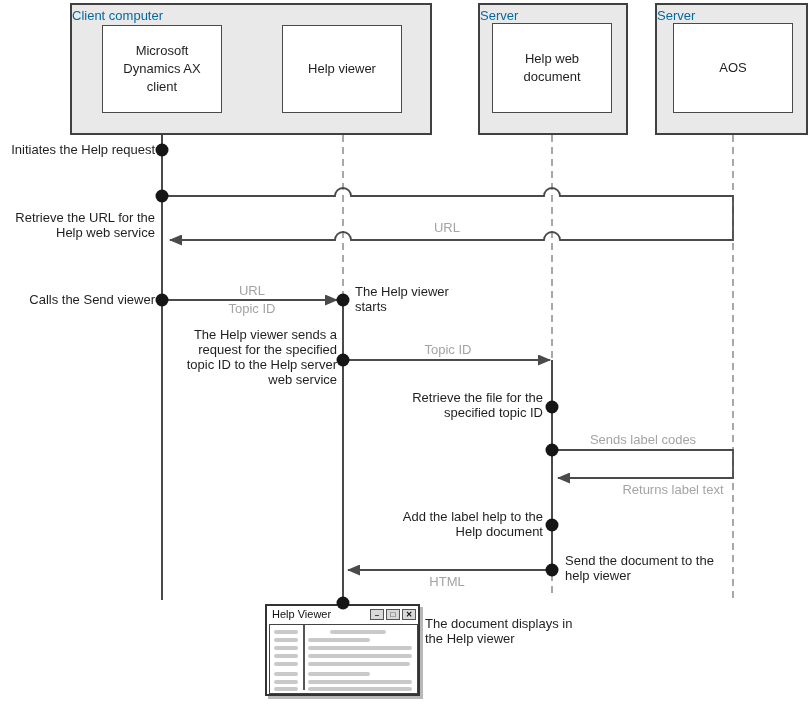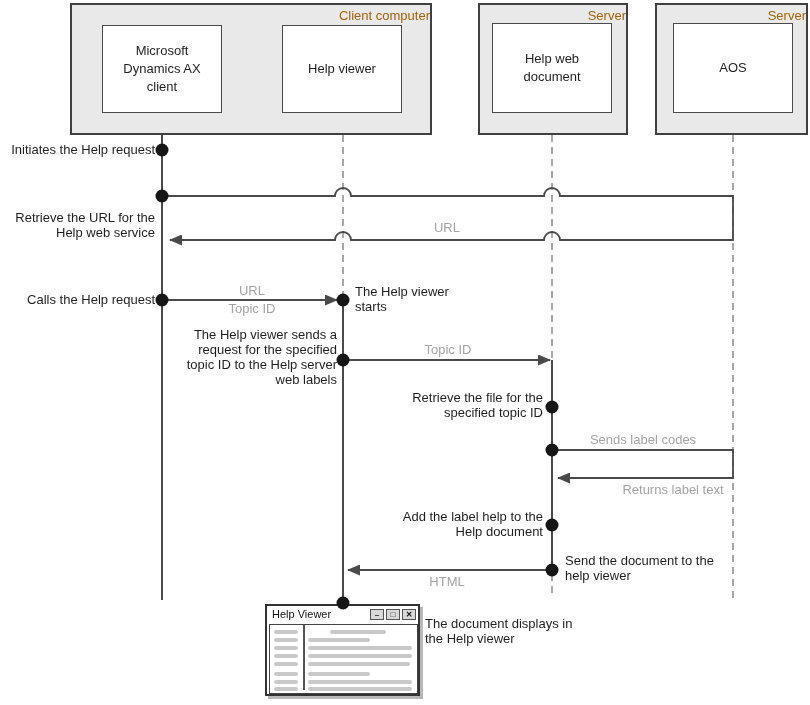--- a/index.html
+++ b/index.html
@@ -6,22 +6,22 @@
   #stage{
     position:relative;width:810px;height:705px;
     font-family:"Liberation Sans", sans-serif;
     color:#1f1f1f;background:#ffffff;overflow:hidden;
   }
   
   .group{
     position:absolute;background:#e9e9e9;border:2px solid #404040;box-sizing:border-box;
   }
   .group-title{
-    position:absolute;top:3px;left:0;right:0;text-align:right;
-    font-size:13px;color:#a16207;
+    position:absolute;top:3px;left:0;right:0;text-align:left;
+    font-size:13px;color:#0369a1;
   }
   .node{
     position:absolute;background:#ffffff;border:1.5px solid #4a4a4a;box-sizing:border-box;
     display:flex;align-items:center;justify-content:center;text-align:center;
     font-size:13px;line-height:18px;
   }
   .node .inner{padding:0 10px;}
   
   .lbl{position:absolute;font-size:13px;line-height:15px;}
   .lbl.r{text-align:right;}
@@ -78,23 +78,23 @@
 
   <div class="group" style="left:655px;top:3px;width:153px;height:132px;">
     <div class="group-title">Server</div>
   </div>
   <div class="node" style="left:673px;top:23px;width:120px;height:90px;">
     <div class="inner">AOS</div>
   </div>
 
   <div class="lbl r nw" style="left:0;top:142px;width:155px;">Initiates the Help request</div>
   <div class="lbl r" style="left:0;top:210px;width:155px;">Retrieve the URL for the Help web service</div>
-  <div class="lbl r nw" style="left:0;top:292px;width:155px;">Calls the Help request</div>
+  <div class="lbl r nw" style="left:0;top:292px;width:155px;">Calls the Send viewer</div>
   <div class="lbl" style="left:355px;top:284px;width:120px;">The Help viewer starts</div>
-  <div class="lbl r" style="left:172px;top:327px;width:165px;">The Help viewer sends a request for the specified topic ID to the Help server web labels</div>
+  <div class="lbl r" style="left:172px;top:327px;width:165px;">The Help viewer sends a request for the specified topic ID to the Help server web service</div>
   <div class="lbl r" style="left:390px;top:390px;width:153px;">Retrieve the file for the specified topic ID</div>
   <div class="lbl r" style="left:388px;top:509px;width:155px;">Add the label help to the Help document</div>
   <div class="lbl" style="left:565px;top:553px;width:165px;">Send the document to the help viewer</div>
   <div class="lbl" style="left:425px;top:616px;width:165px;">The document displays in the Help viewer</div>
 
   <div class="msg" style="left:397px;top:221px;width:100px;">URL</div>
   <div class="msg" style="left:202px;top:284px;width:100px;">URL</div>
   <div class="msg" style="left:202px;top:302px;width:100px;">Topic ID</div>
   <div class="msg" style="left:398px;top:343px;width:100px;">Topic ID</div>
   <div class="msg" style="left:573px;top:433px;width:140px;">Sends label codes</div>

